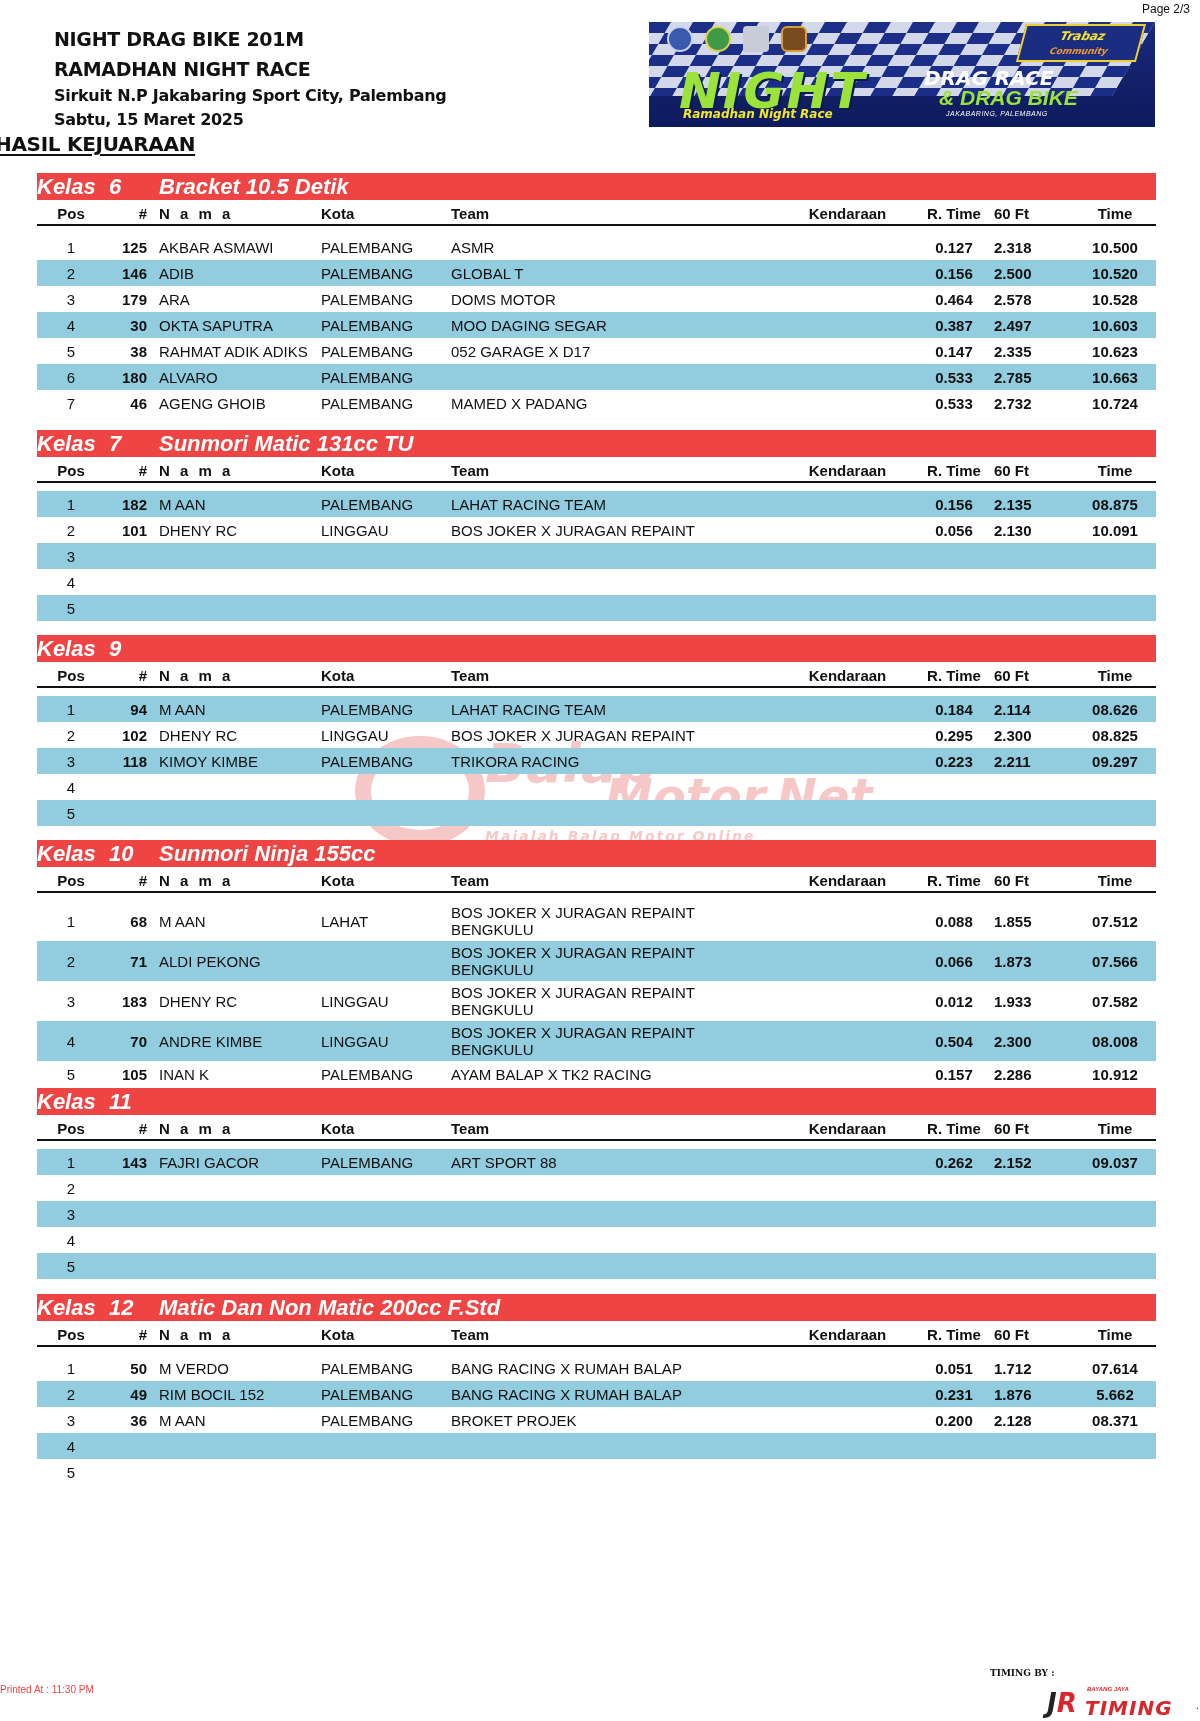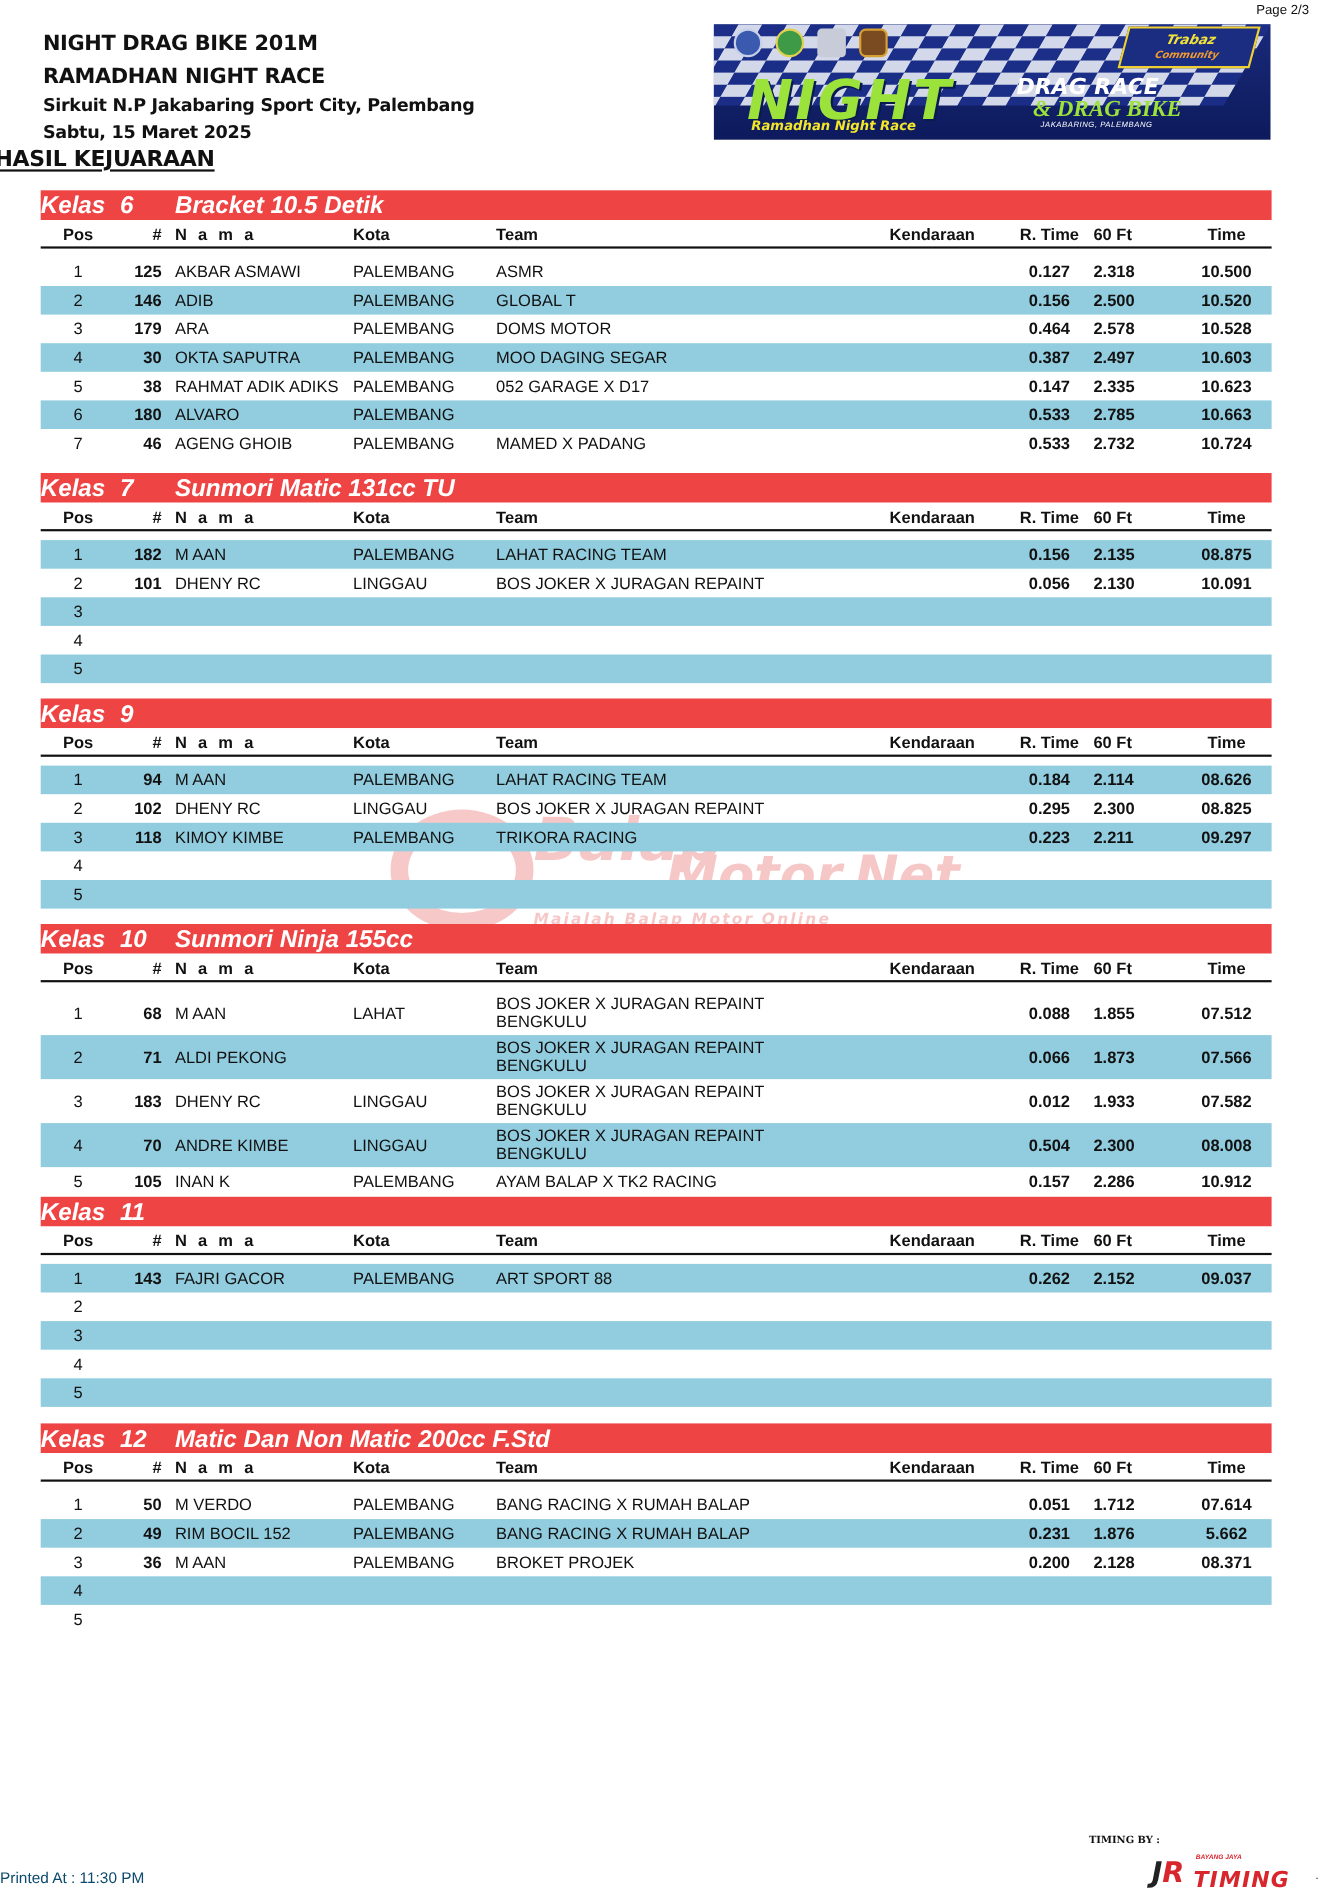--- a/index.html
+++ b/index.html
@@ -1,36 +1,36 @@
 <!DOCTYPE html>
 <html><head>
 <meta charset="utf-8">
 <style>
   * { box-sizing: border-box; margin: 0; padding: 0; }
   html, body { width: 1200px; height: 1721px; background: #ffffff; }
   body { position: relative; font-family: "Liberation Sans", sans-serif; color: #111; overflow: hidden; }
 
   .page-num { position: absolute; right: 10px; top: 2px; font-size: 12px; color: #111; }
 
-  .event-info { position: absolute; left: 39px; top: 24px; font-family: "DejaVu Sans", sans-serif; font-weight: bold; }
+  .event-info { position: absolute; left: 54px; top: 24px; font-family: "DejaVu Sans", sans-serif; font-weight: bold; }
   .event-info .l1 { font-size: 19px; line-height: 30px; letter-spacing: -0.3px; }
   .event-info .l2 { font-size: 16px; line-height: 24px; letter-spacing: -0.3px; }
 
   .banner { position: absolute; left: 649px; top: 22px; width: 506px; height: 105px; overflow: hidden;
     background: linear-gradient(180deg, #1a2a7a 0%, #0d1a5c 100%); }
   .banner .checker { position: absolute; left: 0; top: 0; width: 100%; height: 70%;
     background-image: conic-gradient(#e8ecf7 25%, #1c2f8a 0 50%, #e8ecf7 0 75%, #1c2f8a 0);
     background-size: 44px 22px; transform: skewX(-30deg); transform-origin: top left; opacity: .9; }
   .banner .logos { position: absolute; left: 18px; top: 4px; display: flex; gap: 12px; }
   .banner .logos span { width: 26px; height: 26px; border-radius: 50%; display: block; }
   .banner .night { position: absolute; left: 30px; top: 40px; font-family: "DejaVu Sans", sans-serif; font-style: italic; font-weight: bold;
     font-size: 50px; color: #9be23a; letter-spacing: 2px; text-shadow: 2px 2px 0 #0a1a50; }
   .banner .sub { position: absolute; left: 34px; top: 85px; font-family: "DejaVu Sans", sans-serif; font-style: italic; font-weight: bold; font-size: 12px; color: #f4e72a; }
   .banner .drag1 { position: absolute; left: 275px; top: 44px; font-family: "DejaVu Sans", sans-serif; font-style: italic; font-weight: bold; font-size: 20px; color: #ffffff; }
-  .banner .drag2 { position: absolute; left: 290px; top: 64px; font-family: Liberation Serif, serif; font-style: italic; font-weight: bold; font-size: 21px; color: #9be23a; }
+  .banner .drag2 { position: absolute; left: 290px; top: 64px; font-family: Liberation Sans, sans-serif; font-style: italic; font-weight: bold; font-size: 21px; color: #9be23a; }
   .banner .loc { position: absolute; left: 297px; top: 88px; font-size: 7px; color: #fff; font-style: italic; letter-spacing: .5px; }
   .banner .trabaz { position: absolute; right: 14px; top: 2px; width: 120px; height: 38px; border: 2px solid #f0d030;
     transform: skewX(-15deg); background: #1b2d80; color: #f3e23a; font-family: "DejaVu Sans", sans-serif; font-weight: bold; font-style: italic;
     font-size: 12px; text-align: center; line-height: 15px; padding-top: 3px; }
   .banner .trabaz small { display: block; font-size: 9px; color: #f09a30; }
 
   .doc-title { position: absolute; left: 0; width: 1200px; top: 132px; text-align: left; padding-left: 0; }
   .doc-title span { font-family: "DejaVu Sans", sans-serif; font-weight: bold; font-size: 20px; text-decoration: underline; text-underline-offset: 3px; letter-spacing: -0.3px; margin-left: 0; display:inline-block; transform: translateX(-5px); }
 
   .section { position: absolute; left: 37px; width: 1119px; }
@@ -58,21 +58,21 @@
   .col-head .c-nama { letter-spacing: 3px; }
 
   .gap { height: 8px; }
 
   .watermark { position: absolute; left: 355px; top: 728px; width: 480px; height: 130px; pointer-events: none; opacity: .28; }
   .watermark .ring { position: absolute; left: 0; top: 8px; width: 130px; height: 110px; border: 16px solid #e23a3a; border-radius: 50%; }
   .watermark .w1 { position: absolute; left: 130px; top: 4px; font-family: "DejaVu Sans", sans-serif; font-weight: bold; font-style: italic; font-size: 54px; color: #e23a3a; }
   .watermark .w2 { position: absolute; left: 250px; top: 40px; font-family: "DejaVu Sans", sans-serif; font-weight: bold; font-style: italic; font-size: 48px; color: #e23a3a; }
   .watermark .w3 { position: absolute; left: 130px; top: 100px; font-family: "DejaVu Sans", sans-serif; font-weight: bold; font-style: italic; font-size: 14px; color: #e23a3a; letter-spacing: 2px; }
 
-  .printed { position: absolute; left: 0; top: 1684px; font-size: 14px; color: #0c4a6e; margin-top: 15px; }
+  .printed { position: absolute; left: 0; top: 1684px; font-size: 10px; color: #ef4444; }
   .timing { position: absolute; left: 975px; top: 1668px; font-family: "DejaVu Serif", serif; font-weight: bold; font-size: 9px; margin-left: 15px; }
   .timing-logo { position: absolute; left: 1045px; top: 1668px; width: 128px; height: 34px; margin-top: 18px; }
   .timing-logo .jr { position: absolute; left: 2px; top: 2px; font-family: "DejaVu Sans", sans-serif; font-weight: bold; font-style: italic; font-size: 26px; color: #222; }
   .timing-logo .jr b { color: #d8262d; }
   .timing-logo .tm { position: absolute; left: 40px; top: 10px; font-family: "DejaVu Sans", sans-serif; font-weight: bold; font-style: italic; font-size: 20px; color: #d8262d; letter-spacing: 1px; }
   .timing-logo .sm { position: absolute; left: 42px; top: 0; font-size: 6px; color: #d8262d; font-style: italic; font-weight: bold; }
   .dot { position: absolute; left: 1196px; top: 1700px; font-size: 10px; }
 </style>
 </head>
 <body>

